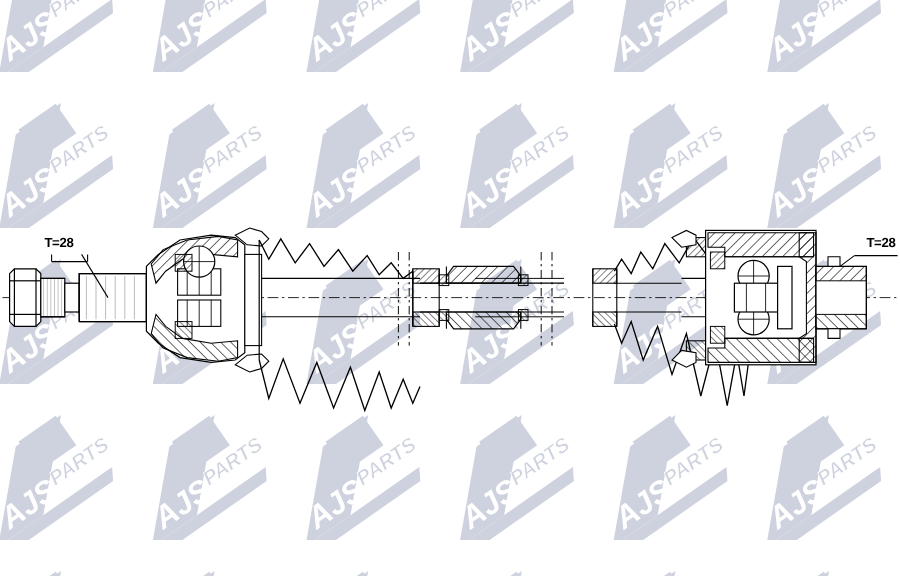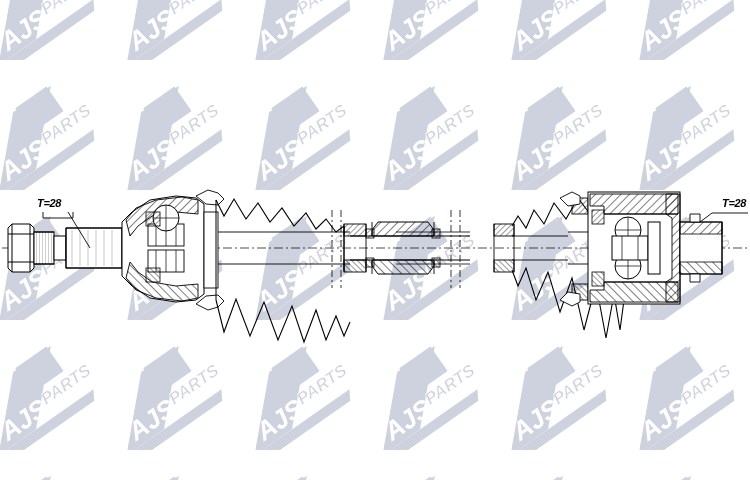--- a/index.html
+++ b/index.html
@@ -19,21 +19,21 @@
 
   
   .draw-layer{position:absolute;left:0;top:0;width:750px;height:480px;}
   .draw-layer svg{display:block;}
 
   
   .label{
     position:absolute;
     font-family:"Liberation Sans", sans-serif;
     font-size:11px;font-weight:700;color:#000;
-    letter-spacing:-0.3px;white-space:nowrap;font-style:italic;
+    letter-spacing:-0.3px;white-space:nowrap;
   }
   #label-left{left:37px;top:197px;}
   #label-right{left:722px;top:197px;}
 </style>
 </head>
 <body>
 
 <div id="stage">
 
   <div class="wm-layer" id="wm-layer">

